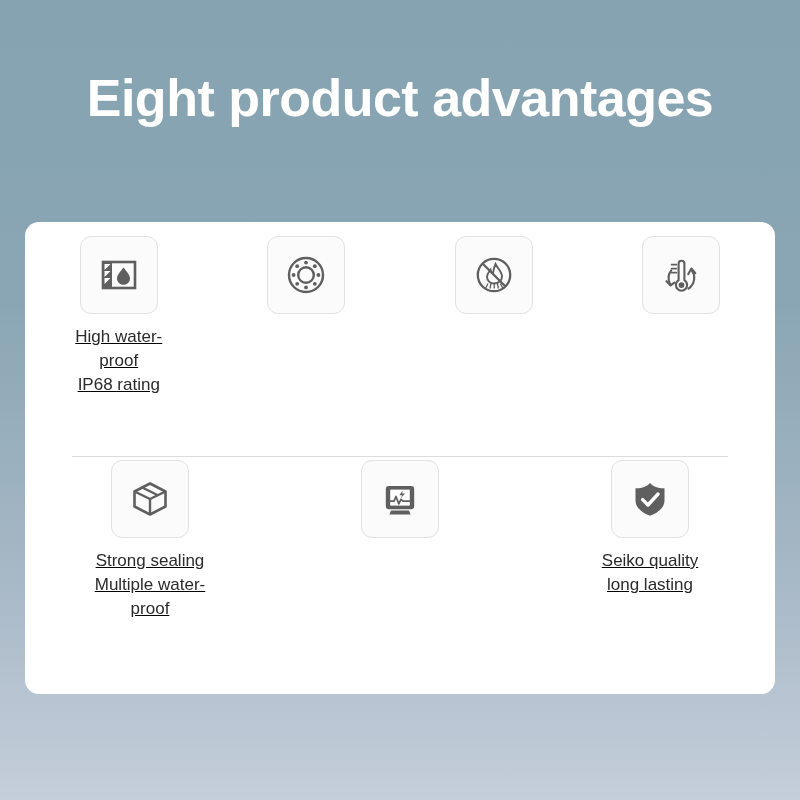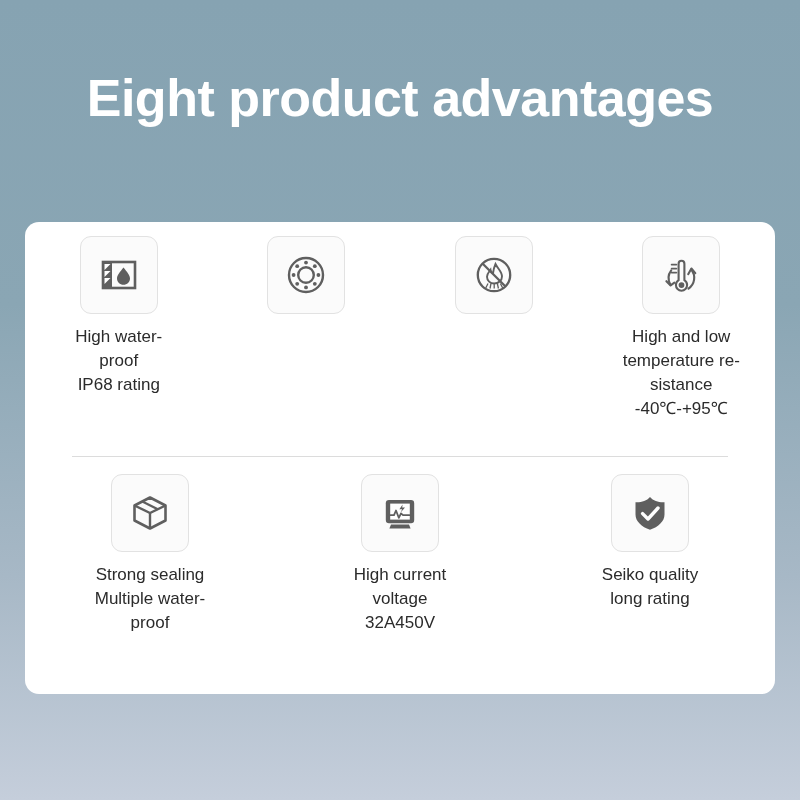--- a/index.html
+++ b/index.html
@@ -56,41 +56,42 @@
     position: absolute;
     left: 0;
     top: 14px;
     height: 220px;
     align-items: flex-start;
   }
 
   #row-bottom {
     position: absolute;
     left: 0;
-    top: 252px;
+    top: 238px;
     height: 200px;
     align-items: flex-start;
   }
 
   .divider {
     position: absolute;
     left: 47px;
     top: 234px;
     width: 656px;
     height: 1px;
     background: #dcdcdc;
   }
 
   .feature {
     flex: 1 1 0;
     display: flex;
     flex-direction: column;
     align-items: center;
     padding: 0 0;
     box-sizing: border-box;
+    text-decoration: underline;
   }
 
   .icon-tile {
     width: 78px;
     height: 78px;
     border: 1px solid #e2e2e2;
     border-radius: 11px;
     background: #fbfbfb;
     display: flex;
     align-items: center;
@@ -184,24 +185,20 @@
               <line x1="13.6" y1="12.6" x2="18.4" y2="12.6"></line>
               <line x1="13.6" y1="16.6" x2="18.4" y2="16.6"></line>
               <line x1="13.6" y1="20.6" x2="18.4" y2="20.6"></line>
             </g>
             <path d="M33.2 17.5 A13 13 0 0 1 30.5 36.6" fill="none" stroke="#5f5f5f" stroke-width="2.1" stroke-linecap="round"></path>
             <path d="M30.2 22.2 L33.4 16.5 L37.3 21.1" fill="none" stroke="#5f5f5f" stroke-width="2.1" stroke-linejoin="round" stroke-linecap="round"></path>
             <path d="M13.2 18.4 A13 13 0 0 0 12.5 32.7" fill="none" stroke="#5f5f5f" stroke-width="2.1" stroke-linecap="round"></path>
             <path d="M8.4 29.2 L12.6 33.4 L16.4 30.6" fill="none" stroke="#5f5f5f" stroke-width="2.1" stroke-linejoin="round" stroke-linecap="round"></path>
           </svg>
         </div>
-        <div class="feature-label">High and low
-temperature re-
-sistance
--40℃-+95℃</div>
       </div>
 
     </div>
 
     <div class="row" id="row-bottom">
 
       <div class="feature">
         <div class="icon-tile">
           <svg width="46" height="46" viewBox="0 0 46 46">
             <path d="M23 7.5 L38.5 15.5 L38.5 30.5 L23 38.5 L7.5 30.5 L7.5 15.5 Z" fill="none" stroke="#5f5f5f" stroke-width="2.6" stroke-linejoin="round"></path>
@@ -218,33 +215,30 @@
       <div class="feature">
         <div class="icon-tile">
           <svg width="46" height="46" viewBox="0 0 46 46">
             <path d="M12 10 L34 10 A3.2 3.2 0 0 1 37.2 13.2 L37.2 30 A3.2 3.2 0 0 1 34 33.2 L12 33.2 A3.2 3.2 0 0 1 8.8 30 L8.8 13.2 A3.2 3.2 0 0 1 12 10 Z" fill="#5f5f5f"></path>
             <rect x="13.2" y="13.6" width="19.6" height="16" fill="#ffffff"></rect>
             <path d="M14 34.5 L32 34.5 L33.6 38.5 L12.4 38.5 Z" fill="#5f5f5f"></path>
             <path d="M13.6 25.2 L17 25.2 L19 20.5 L21.8 27.8 L24 23.4 L26 25.2 L32.4 25.2" fill="none" stroke="#5f5f5f" stroke-width="1.8" stroke-linejoin="round" stroke-linecap="round"></path>
             <path d="M25.6 14.6 L22.4 19.2 L25.2 19.2 L23.4 22.8 L28 17.6 L25.2 17.6 Z" fill="#5f5f5f"></path>
           </svg>
         </div>
-        <div class="feature-label">High current
-voltage
-32A450V</div>
       </div>
 
 
       <div class="feature">
         <div class="icon-tile">
           <svg width="46" height="46" viewBox="0 0 46 46">
             <path d="M23 7 C26.5 11.2 32.4 12.6 37.5 12.2 L37.5 24.4 C37.5 31.4 31.4 36.6 23 39.8 C14.6 36.6 8.5 31.4 8.5 24.4 L8.5 12.2 C13.6 12.6 19.5 11.2 23 7 Z" fill="#5f5f5f"></path>
             <path d="M15.6 23.6 L21 29 L31 18" fill="none" stroke="#ffffff" stroke-width="3.4" stroke-linecap="round" stroke-linejoin="round"></path>
           </svg>
         </div>
         <div class="feature-label">Seiko quality
-long rating</div>
+long lasting</div>
       </div>
 
     </div>
 
   </div>
 </div>
 
 </body></html>

